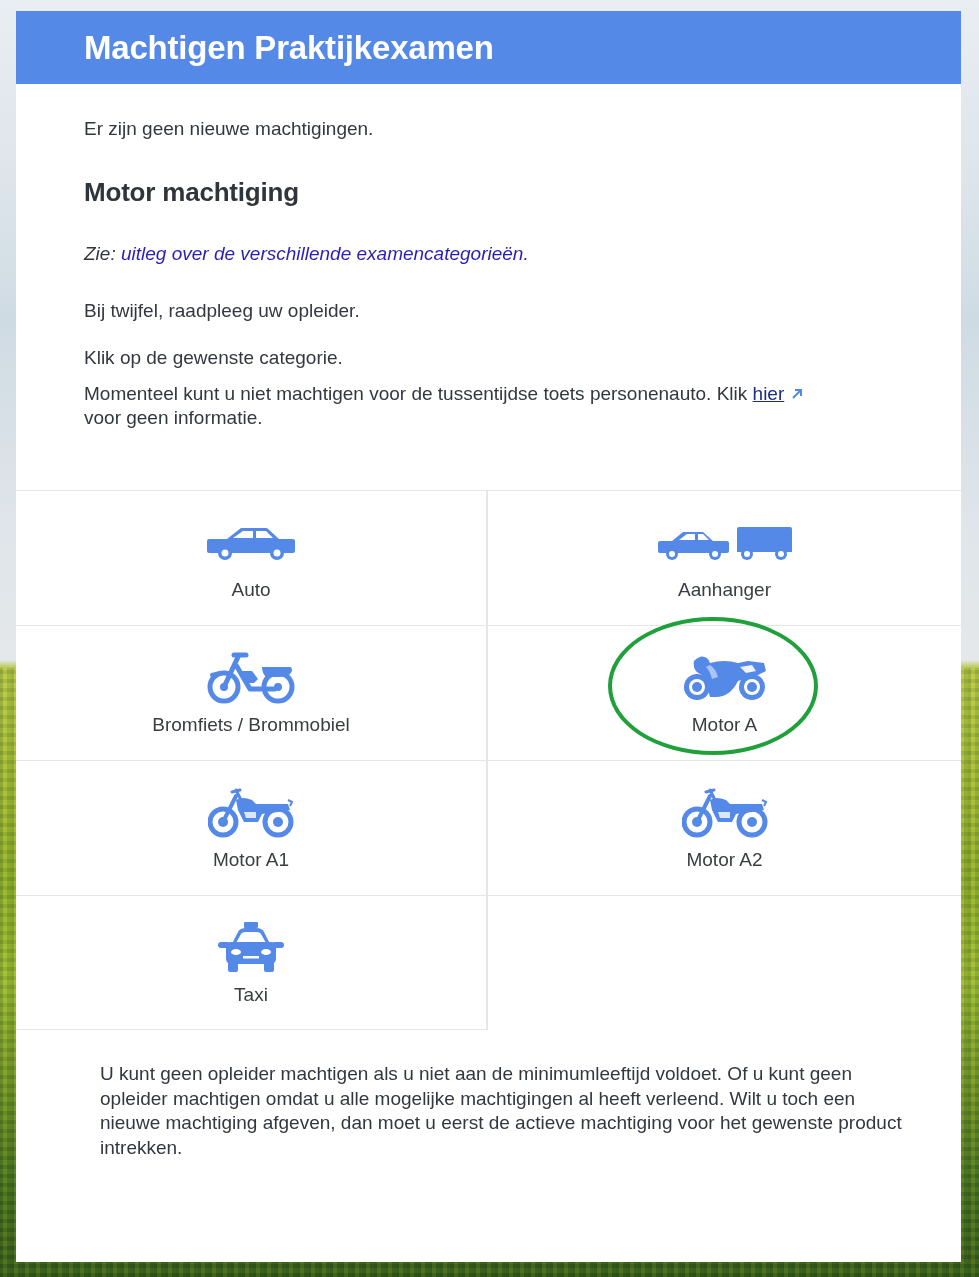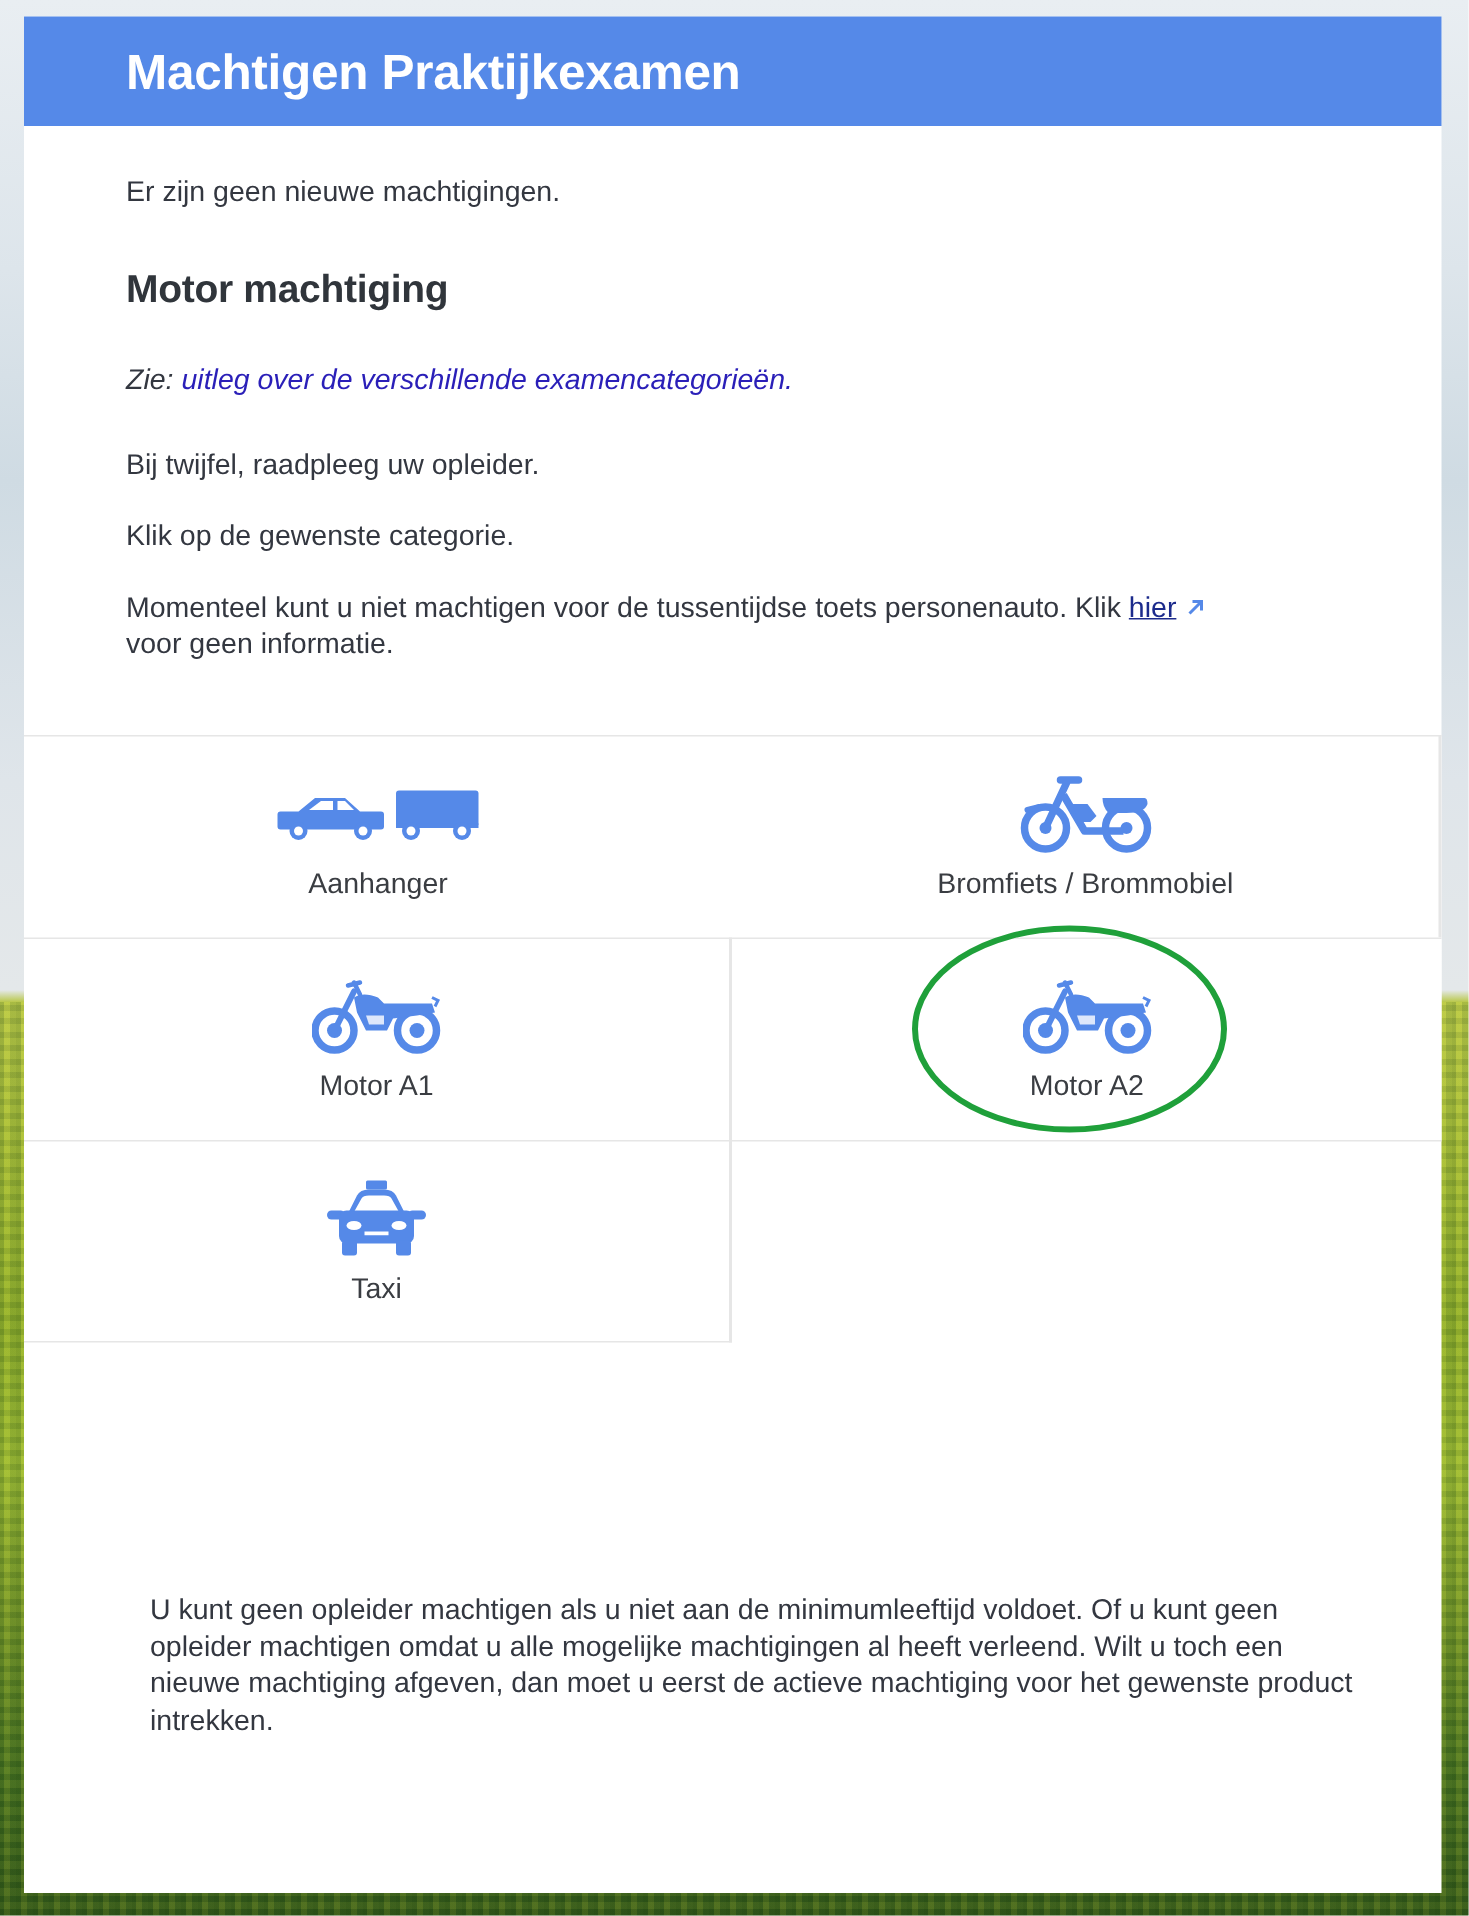--- a/index.html
+++ b/index.html
@@ -31,21 +31,21 @@
       color: #ffffff; font-size: 33px; font-weight: bold; letter-spacing: -0.2px;
     }
     .intro { padding: 0 68px; color: #333740; }
     .p { font-size: 19px; line-height: 24px; }
     .p1 { margin-top: 33px; }
     .h2 { margin-top: 36px; font-size: 26px; font-weight: bold; color: #30353b; letter-spacing: -0.2px; }
     .p-zie { margin-top: 34px; font-style: italic; }
     .p-zie a { color: #2a1fb8; text-decoration: none; }
     .p-twijfel { margin-top: 33px; }
     .p-klik { margin-top: 23px; }
-    .p-moment { margin-top: 24px; }
+    .p-moment { margin-top: 12px; }
     .p-moment a.hier { color: #1c2b8c; text-decoration: underline; }
     .ext-icon { display: inline-block; width: 14px; height: 14px; vertical-align: -1px; margin-left: 6px; }
 
     .grid {
       position: absolute; left: 0; top: 479px; width: 945px;
       display: grid; grid-template-columns: 472px 473px;
     }
     .tile {
       height: 135px; border-top: 1px solid #e6e6e6;
       display: flex; flex-direction: column; align-items: center; justify-content: flex-start;
@@ -90,20 +90,34 @@
       <span>Momenteel kunt u niet machtigen voor de tussentijdse toets personenauto. Klik</span>
       <a href="#" class="hier">hier</a><span class="ext-icon"><svg width="14" height="14" viewBox="0 0 14 14">
             <path d="M3 11 L11 3 M5 3 H11 V9" stroke="#5589e8" stroke-width="2" fill="none"></path>
           </svg></span><br>
       <span>voor geen informatie.</span>
     </p>
   </div>
 
   <div class="grid">
 
+    <div class="tile left">
+      <div class="tile-icon">
+        <svg width="92" height="36" viewBox="0 0 92 36">
+          <path d="M4 14 H22 L36 3 H62 L74 14 H88 Q90 14 90 16 V26 Q90 28 88 28 H4 Q2 28 2 26 V16 Q2 14 4 14 Z" fill="#5589e8"></path>
+          <path d="M28 13 L38 6 H48 V13 Z" fill="#fff"></path>
+          <path d="M51 6 H61 L68 13 H51 Z" fill="#fff"></path>
+          <circle cx="20" cy="28" r="7" fill="#5589e8"></circle>
+            <circle cx="20" cy="28" r="3.5" fill="#fff"></circle>
+          <circle cx="72" cy="28" r="7" fill="#5589e8"></circle>
+            <circle cx="72" cy="28" r="3.5" fill="#fff"></circle>
+        </svg>
+      </div>
+      <div class="tile-label">Auto</div>
+    </div>
 
     <div class="tile">
       <div class="tile-icon">
         <svg width="136" height="36" viewBox="0 0 136 36">
           <path d="M3 16 H15 L26 7 H46 L56 16 H70 Q72 16 72 18 V26 Q72 28 70 28 H3 Q1 28 1 26 V18 Q1 16 3 16 Z" fill="#5589e8"></path>
           <path d="M22 15 L30 9 H38 V15 Z" fill="#fff"></path>
           <path d="M41 9 H46 L52 15 H41 Z" fill="#fff"></path>
           <circle cx="15" cy="29" r="6" fill="#5589e8"></circle>
             <circle cx="15" cy="29" r="3" fill="#fff"></circle>
           <circle cx="58" cy="29" r="6" fill="#5589e8"></circle>
@@ -130,20 +144,36 @@
           <path d="M28 4 H40" stroke="#5589e8" stroke-width="5" stroke-linecap="round"></path>
           <path d="M30 14 L44 38 H70" stroke="#5589e8" stroke-width="5" fill="none" stroke-linejoin="round"></path>
           <path d="M36 20 H46 L52 28 L48 32 H40 Z" fill="#5589e8"></path>
           <path d="M56 16 H84 Q86 16 86 20 Q84 26 72 26 H60 Q56 22 56 16 Z" fill="#5589e8"></path>
           <path d="M6 24 L14 22" stroke="#5589e8" stroke-width="4" stroke-linecap="round"></path>
         </svg>
       </div>
       <div class="tile-label">Bromfiets / Brommobiel</div>
     </div>
 
+    <div class="tile">
+      <div class="tile-icon">
+        <svg width="90" height="50" viewBox="0 0 90 50">
+          <circle cx="17" cy="34" r="13" fill="#5589e8"></circle>
+          <circle cx="17" cy="34" r="8" fill="#fff"></circle>
+          <circle cx="17" cy="34" r="5" fill="#5589e8"></circle>
+          <circle cx="72" cy="34" r="13" fill="#5589e8"></circle>
+          <circle cx="72" cy="34" r="8" fill="#fff"></circle>
+          <circle cx="72" cy="34" r="5" fill="#5589e8"></circle>
+          <path d="M14 8 Q22 0 28 6 L30 10 Q44 6 58 10 L68 8 L84 10 L86 18 L78 22 L70 24 L58 28 Q50 44 36 44 L30 44 Q26 28 22 22 Q12 18 14 8 Z" fill="#5589e8"></path>
+          <path d="M60 14 L72 12 L76 18 L66 20 Z" fill="#fff" opacity="0.9"></path>
+          <path d="M30 12 Q36 16 38 24 L32 26 Q30 18 26 14 Z" fill="#fff" opacity="0.5"></path>
+        </svg>
+      </div>
+      <div class="tile-label">Motor A</div>
+    </div>
 
     <div class="tile left">
       <div class="tile-icon">
         <svg width="86" height="50" viewBox="0 0 86 50">
           <circle cx="15" cy="34" r="13" fill="none" stroke="#5589e8" stroke-width="5"></circle>
           <circle cx="15" cy="34" r="5" fill="#5589e8"></circle>
           <circle cx="70" cy="34" r="13" fill="none" stroke="#5589e8" stroke-width="5"></circle>
           <circle cx="70" cy="34" r="5" fill="#5589e8"></circle>
           <path d="M15 34 L28 8" stroke="#5589e8" stroke-width="4" stroke-linecap="round"></path>
           <path d="M24 4 L32 2 M28 2 L32 10" stroke="#5589e8" stroke-width="3" stroke-linecap="round"></path>

